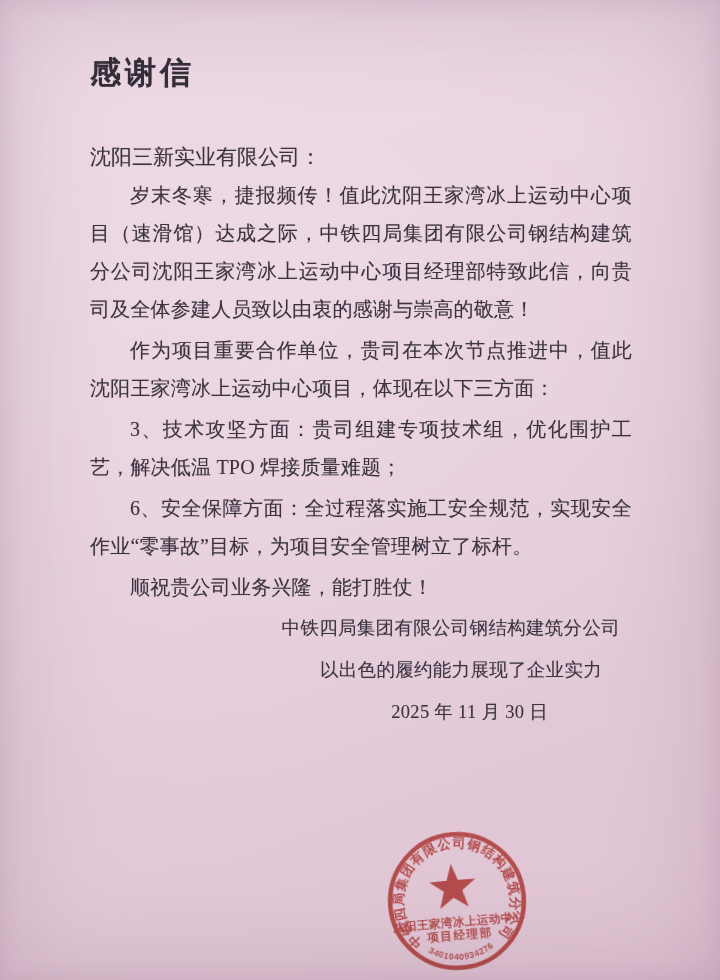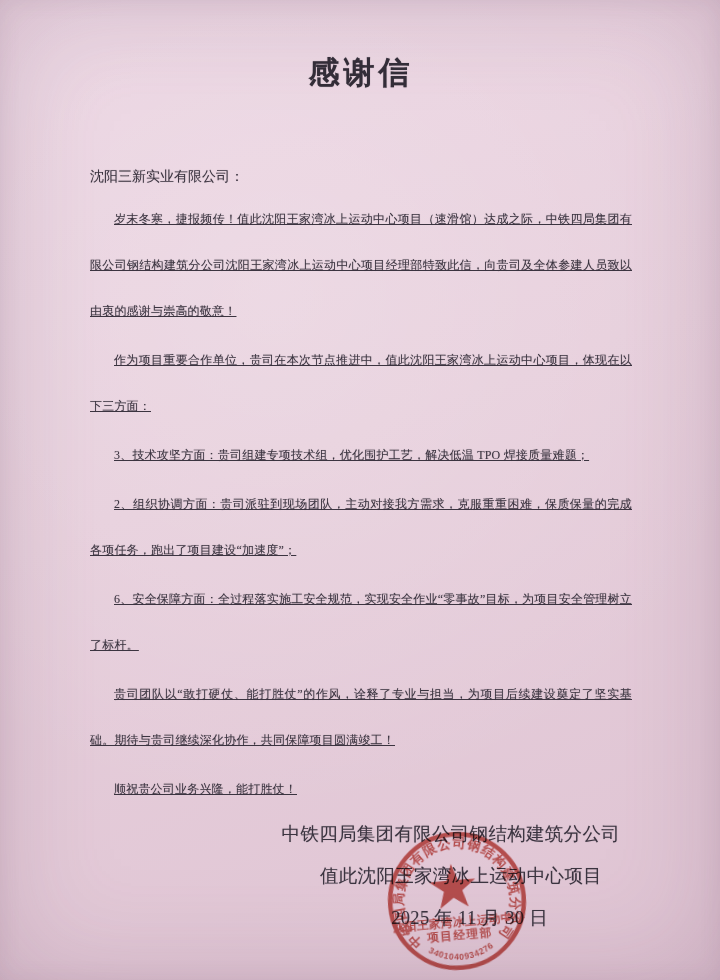--- a/index.html
+++ b/index.html
@@ -20,44 +20,42 @@
   }
 
   .content {
     position: absolute;
     left: 90px;
     right: 88px;
     top: 52px;
   }
 
   .title {
-    text-align: center;
     font-size: 31px;
     font-weight: 800;
     letter-spacing: 4px;
     color: #332d38;
-    margin-bottom: 64px;
+    margin-bottom: 44px;
     text-shadow: 0 0 1px rgba(51, 45, 56, 0.45);
   }
 
   .salutation {
-    font-size: 14px;
+    font-size: 21px;
     line-height: 38px;
     text-shadow: 0 0 1px rgba(59, 52, 64, 0.30);
   }
 
   .para {
-    font-size: 12px;
-    line-height: 46px;
+    font-size: 20px;
+    line-height: 38px;
     letter-spacing: 0.2px;
     text-indent: 2em;
     text-align: justify;
     margin-bottom: 3px;
     text-shadow: 0 0 1px rgba(59, 52, 64, 0.30);
-    text-decoration: underline;
   }
 
   .signature { margin-top: 2px; }
   .sig {
     font-size: 18.5px;
     line-height: 38px;
     letter-spacing: 0.3px;
     text-align: right;
     margin-bottom: 4px;
     text-shadow: 0 0 1px rgba(59, 52, 64, 0.30);
@@ -92,31 +90,29 @@
     <div class="title">感谢信</div>
 
     <div class="salutation">沈阳三新实业有限公司：</div>
 
     <div class="para">岁末冬寒，捷报频传！值此沈阳王家湾冰上运动中心项目（速滑馆）达成之际，中铁四局集团有限公司钢结构建筑分公司沈阳王家湾冰上运动中心项目经理部特致此信，向贵司及全体参建人员致以由衷的感谢与崇高的敬意！</div>
 
     <div class="para">作为项目重要合作单位，贵司在本次节点推进中，值此沈阳王家湾冰上运动中心项目，体现在以下三方面：</div>
 
     <div class="para">3、技术攻坚方面：贵司组建专项技术组，优化围护工艺，解决低温 TPO 焊接质量难题；</div>
 
-    <div class="para">2、组织协调方面：贵司派驻到现场团队，主动对接我方需求，克服重重困难，保质保量的完成各项任务，跑出了项目建设“加速度”；</div>
 
     <div class="para">6、安全保障方面：全过程落实施工安全规范，实现安全作业“零事故”目标，为项目安全管理树立了标杆。</div>
 
-    <div class="para">贵司团队以“敢打硬仗、能打胜仗”的作风，诠释了专业与担当，为项目后续建设奠定了坚实基础。期待与贵司继续深化协作，共同保障项目圆满竣工！</div>
 
     <div class="para">顺祝贵公司业务兴隆，能打胜仗！</div>
 
     <div class="signature">
       <div class="sig sig-company">中铁四局集团有限公司钢结构建筑分公司</div>
-      <div class="sig sig-department">值此沈阳王家湾冰上运动中心项目</div>
+      <div class="sig sig-department">以出色的履约能力展现了企业实力</div>
       <div class="sig sig-date">2025 年 11 月 30 日</div>
     </div>
 
   </div>
 
   <svg class="seal" viewBox="0 0 160 160">
 
     <circle cx="80" cy="80" r="66" fill="none" stroke="#c03f37" stroke-width="4.5"></circle>
 
     <path id="ringPath" d="M 42.5 117.5 A 53 53 0 1 1 117.5 117.5" fill="none"></path>

